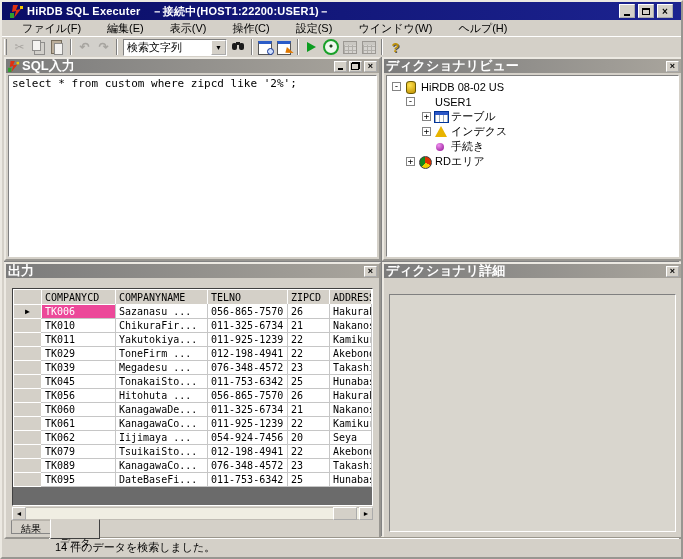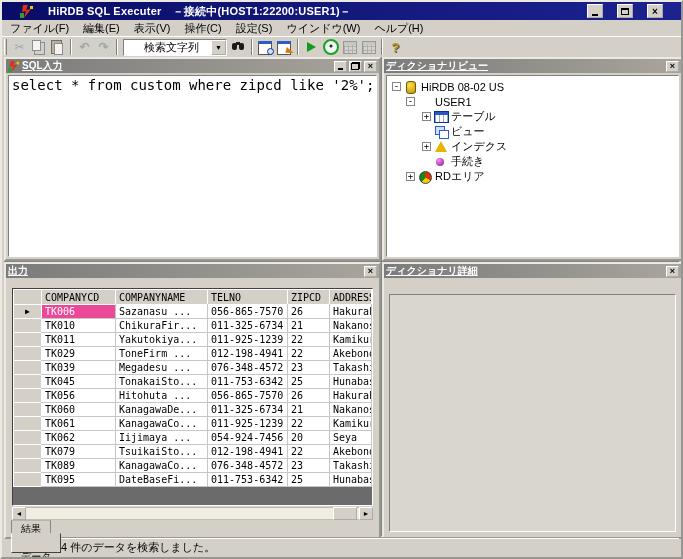--- a/index.html
+++ b/index.html
@@ -7,43 +7,43 @@
   body { font-family:"Liberation Sans", sans-serif; }
 
   #window {
     position:relative; width:683px; height:559px;
     background:#d4d0c8; border:2px outset #ece9e2;
     overflow:hidden;
   }
 
   
   #titlebar {
-    height:18px; display:flex; align-items:center; gap:14px;
+    height:18px; display:flex; align-items:center; gap:3px;
     background:linear-gradient(90deg,#0a0d66,#1c2390);
-    padding:0 18px;
+    padding:0 8px;
   }
   .app-ico { width:14px; height:13px; flex:none; }
   #titlebar .t-title {
     flex:1; color:#fff; font-size:11px; font-weight:bold;
     white-space:nowrap; overflow:hidden; letter-spacing:.2px;
   }
   .t-btn {
     width:16px; height:14px; flex:none; background:#d4d0c8;
     border:1px outset #fff; display:flex; align-items:center; justify-content:center;
     font-size:10px; font-weight:bold; color:#000; position:relative;
   }
   .g-min { width:6px; height:2px; background:#000; margin-top:7px; }
   .g-max { width:8px; height:7px; border:1px solid #000; border-top:2px solid #000; }
 
   
   #menubar {
     height:16px; display:flex; align-items:center;
     font-size:11px; color:#000; padding-left:1px; background:#d4d0c8;
   }
-  .menu-item { padding:1px 7px; white-space:nowrap; }
+  .menu-item { padding:1px 7px; white-space:nowrap;margin-left:12px; }
 
   
   #toolbar {
     height:21px; display:flex; align-items:center;
     border-top:1px solid #fff; padding:1px 1px; background:#d4d0c8;
   }
   .grip { width:3px; height:16px; border-left:1px solid #fff; border-right:1px solid #808080; margin:0 3px 0 1px; flex:none; }
   .tb-group { display:inline-flex; align-items:center; }
   .tb-sep { width:2px; height:16px; border-left:1px solid #808080; border-right:1px solid #fff; margin:0 3px; flex:none; }
   .tb-btn {
@@ -64,51 +64,51 @@
   .winarrow-draw::after { content:""; position:absolute; right:0; bottom:2px; width:0; height:0; border-top:4px solid transparent; border-bottom:2px solid transparent; border-left:8px solid #e07800; transform:rotate(15deg); }
   .play-draw::before { content:""; width:0; height:0; border-left:9px solid #0c9c20; border-top:5px solid transparent; border-bottom:5px solid transparent; }
   .timer-draw::before { content:""; width:12px; height:12px; border-radius:50%; border:2px solid #18a028; background:radial-gradient(circle at 50% 42%, #204020 0 1px, #eef8ee 2px 100%); }
   .gridA-draw::before, .gridB-draw::before { content:""; width:12px; height:11px; border:1px solid #8a867c; background:linear-gradient(#c8c4bc 0 3px, transparent 3px), repeating-linear-gradient(90deg,#a8a49a 0 1px, transparent 1px 4px), repeating-linear-gradient(#a8a49a 0 1px, transparent 1px 4px); background-color:#d9d6cf; }
 
   .combo {
     width:104px; height:17px; margin:0 2px; background:#fff;
     border:1px solid; border-color:#808080 #fff #fff #808080;
     display:flex; align-items:center; flex:none;
   }
-  .combo-text { flex:1; font-size:11px; padding-left:20px; white-space:nowrap; overflow:hidden; }
+  .combo-text { flex:1; font-size:11px; padding-left:3px; white-space:nowrap; overflow:hidden; }
   .combo-arrow { width:15px; height:15px; background:#d4d0c8; border:1px outset #fff; font-size:7px; display:flex; align-items:center; justify-content:center; color:#000; flex:none; }
 
   
   #mdi { position:absolute; left:2px; right:2px; top:55px; bottom:21px; background:#828282; }
   .child {
     position:absolute; background:#d4d0c8; border:2px outset #ece9e2;
   }
   .child-titlebar {
     height:14px; display:flex; align-items:center; gap:2px;
     background:linear-gradient(90deg,#7b7b7b,#a9a59d); padding:0 2px;
   }
-  .child-title { flex:1; color:#fff; font-size:10px; font-weight:bold; white-space:nowrap; overflow:hidden;text-decoration:underline; }
+  .child-title { flex:1; color:#fff; font-size:13px; font-weight:bold; white-space:nowrap; overflow:hidden; }
   .child-btn {
     width:13px; height:11px; background:#d4d0c8; border:1px outset #fff; flex:none;
     display:flex; align-items:center; justify-content:center; font-size:9px; font-weight:bold; color:#000; line-height:1; position:relative;
   }
   .g-min-s { width:5px; height:2px; background:#000; margin-top:5px; }
   .g-restore { width:9px; height:8px; position:relative; }
   .g-restore::before { content:""; position:absolute; right:0; top:0; width:6px; height:5px; border:1px solid #000; background:#d4d0c8; }
   .g-restore::after { content:""; position:absolute; left:0; bottom:0; width:6px; height:5px; border:1px solid #000; background:#d4d0c8; }
 
   #sql-window   { left:0;   top:0;   width:377px; height:204px; }
   #dict-view    { left:378px; top:0; width:301px; height:204px; }
   #output-win   { left:0;   top:205px; width:377px; height:277px; }
   #dict-detail  { left:378px; top:205px; width:301px; height:277px; }
 
   .sql-body {
     position:absolute; left:2px; right:2px; top:16px; bottom:2px;
     background:#fff; border:1px solid; border-color:#808080 #fff #fff #808080;
-    font-family:"DejaVu Sans Mono", monospace; font-size:14px; color:#000;
+    font-family:"DejaVu Sans Mono", monospace; font-size:11px; color:#000;
     padding:1px 3px; white-space:pre; overflow:hidden;
   }
 
   .tree-body {
     position:absolute; left:2px; right:2px; top:16px; bottom:2px;
     background:#fff; border:1px solid; border-color:#808080 #fff #fff #808080;
     overflow:hidden; padding:3px 0 0 2px;
   }
   .tree-row { height:15px; display:flex; align-items:center; gap:3px; font-size:11px; white-space:nowrap; }
   .tree-row.lvl0 { padding-left:3px; }
@@ -152,21 +152,21 @@
     position:absolute; left:6px; right:6px; bottom:17px; height:13px;
     background:#f0eee3; border:1px solid #c0bcb4; overflow:visible;
   }
   .sb-arrow {
     position:absolute; top:-1px; width:14px; height:13px; background:#d4d0c8; border:1px outset #fff;
     font-size:7px; display:flex; align-items:center; justify-content:center; color:#000;
   }
   .sb-left { left:-1px; } .sb-right { right:-1px; }
   .sb-thumb { position:absolute; top:-1px; right:15px; width:24px; height:13px; background:#d4d0c8; border:1px outset #fff; }
 
-  .tabs { position:absolute; left:5px; bottom:1px; height:16px; display:flex; align-items:flex-start;flex-direction:column; }
+  .tabs { position:absolute; left:5px; bottom:1px; height:16px; display:flex; align-items:flex-start; }
   .tab {
     font-size:10px; padding:1px 9px 2px; background:#d4d0c8; color:#000;
     border:1px solid #868686; border-top:1px solid #b8b4ac; margin-right:-1px; height:14px;
   }
   .tab.active { position:relative; z-index:2; border-color:#fff #404040 #404040 #fff; border-top:1px solid #d4d0c8; height:16px; margin-top:-1px; padding-top:16px; }
 
   
   .detail-panel {
     position:absolute; left:5px; right:5px; top:30px; bottom:5px;
     background:#d9d6ce; border:1px solid; border-color:#808080 #fff #fff #808080;
@@ -295,25 +295,20 @@
             <span class="tree-icon"></span>
             <span>USER1</span>
           </div>
 
           <div class="tree-row lvl2">
             <span class="expander">+</span>
             <span class="tree-icon table-icon"></span>
             <span>テーブル</span>
           </div>
 
-          <div class="tree-row lvl2">
-            <span class="expander"></span>
-            <span class="tree-icon view-icon"></span>
-            <span>ビュー</span>
-          </div>
 
           <div class="tree-row lvl2">
             <span class="expander">+</span>
             <span class="tree-icon index-icon"></span>
             <span>インデクス</span>
           </div>
 
           <div class="tree-row lvl2">
             <span class="expander"></span>
             <span class="tree-icon procedure-icon"></span>

